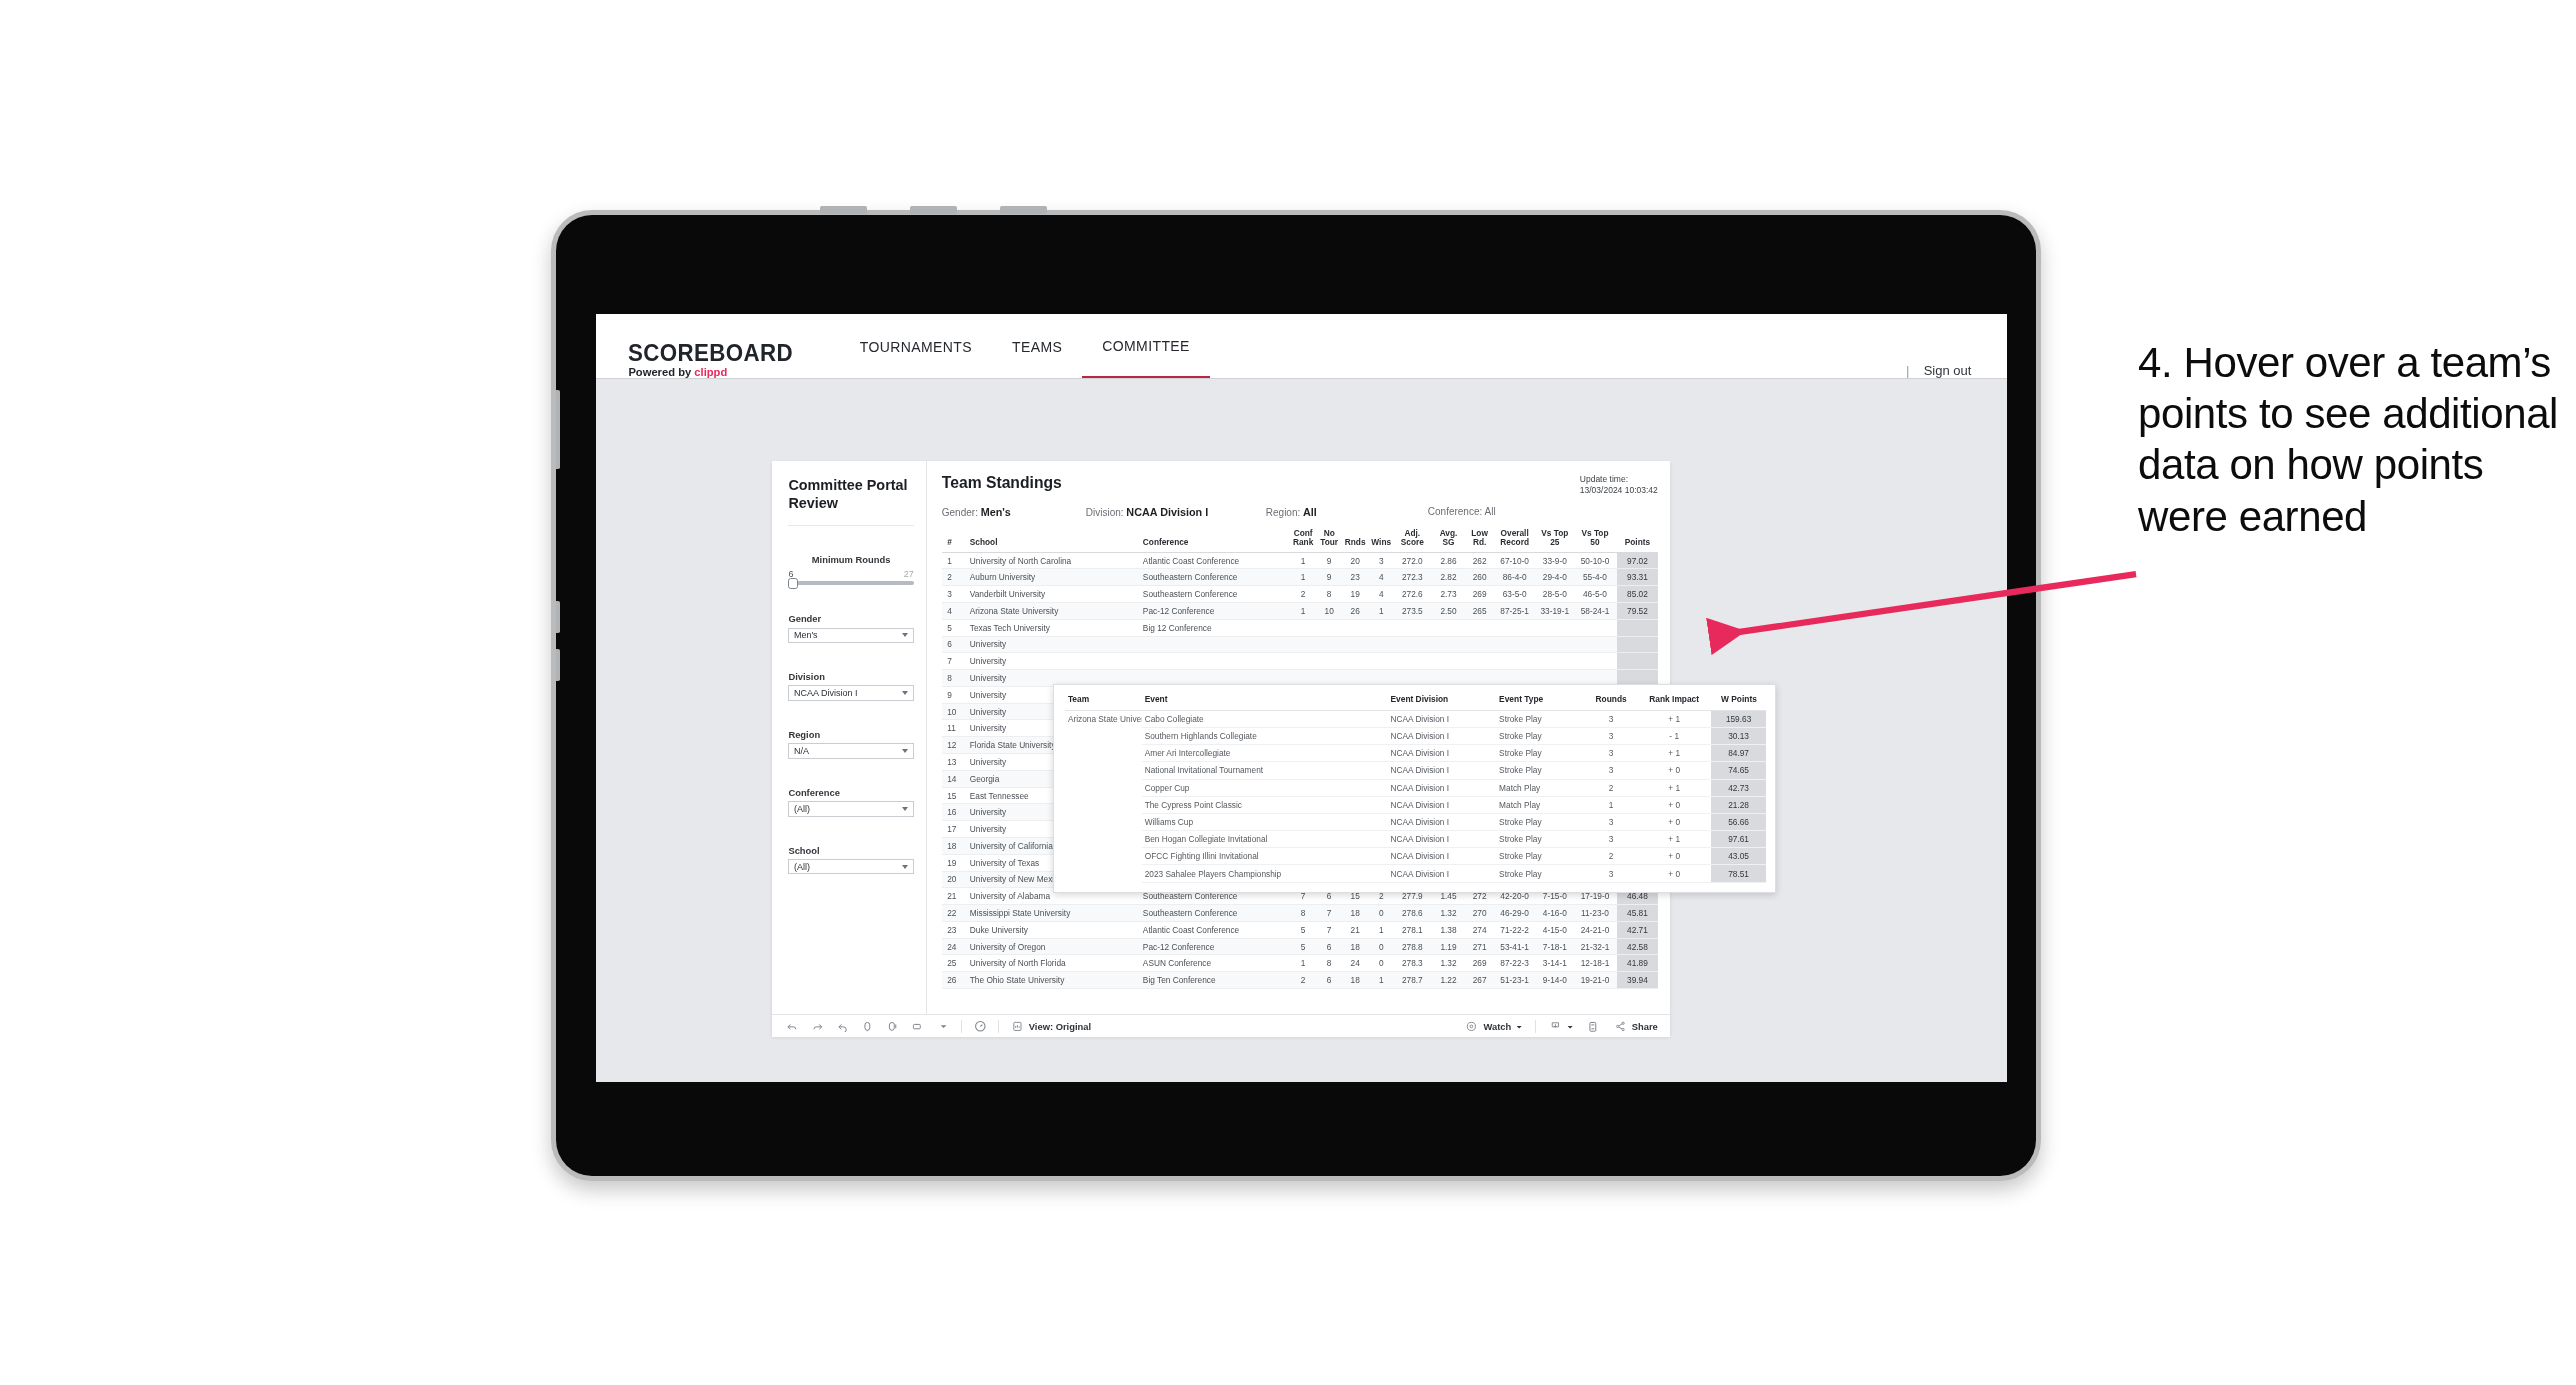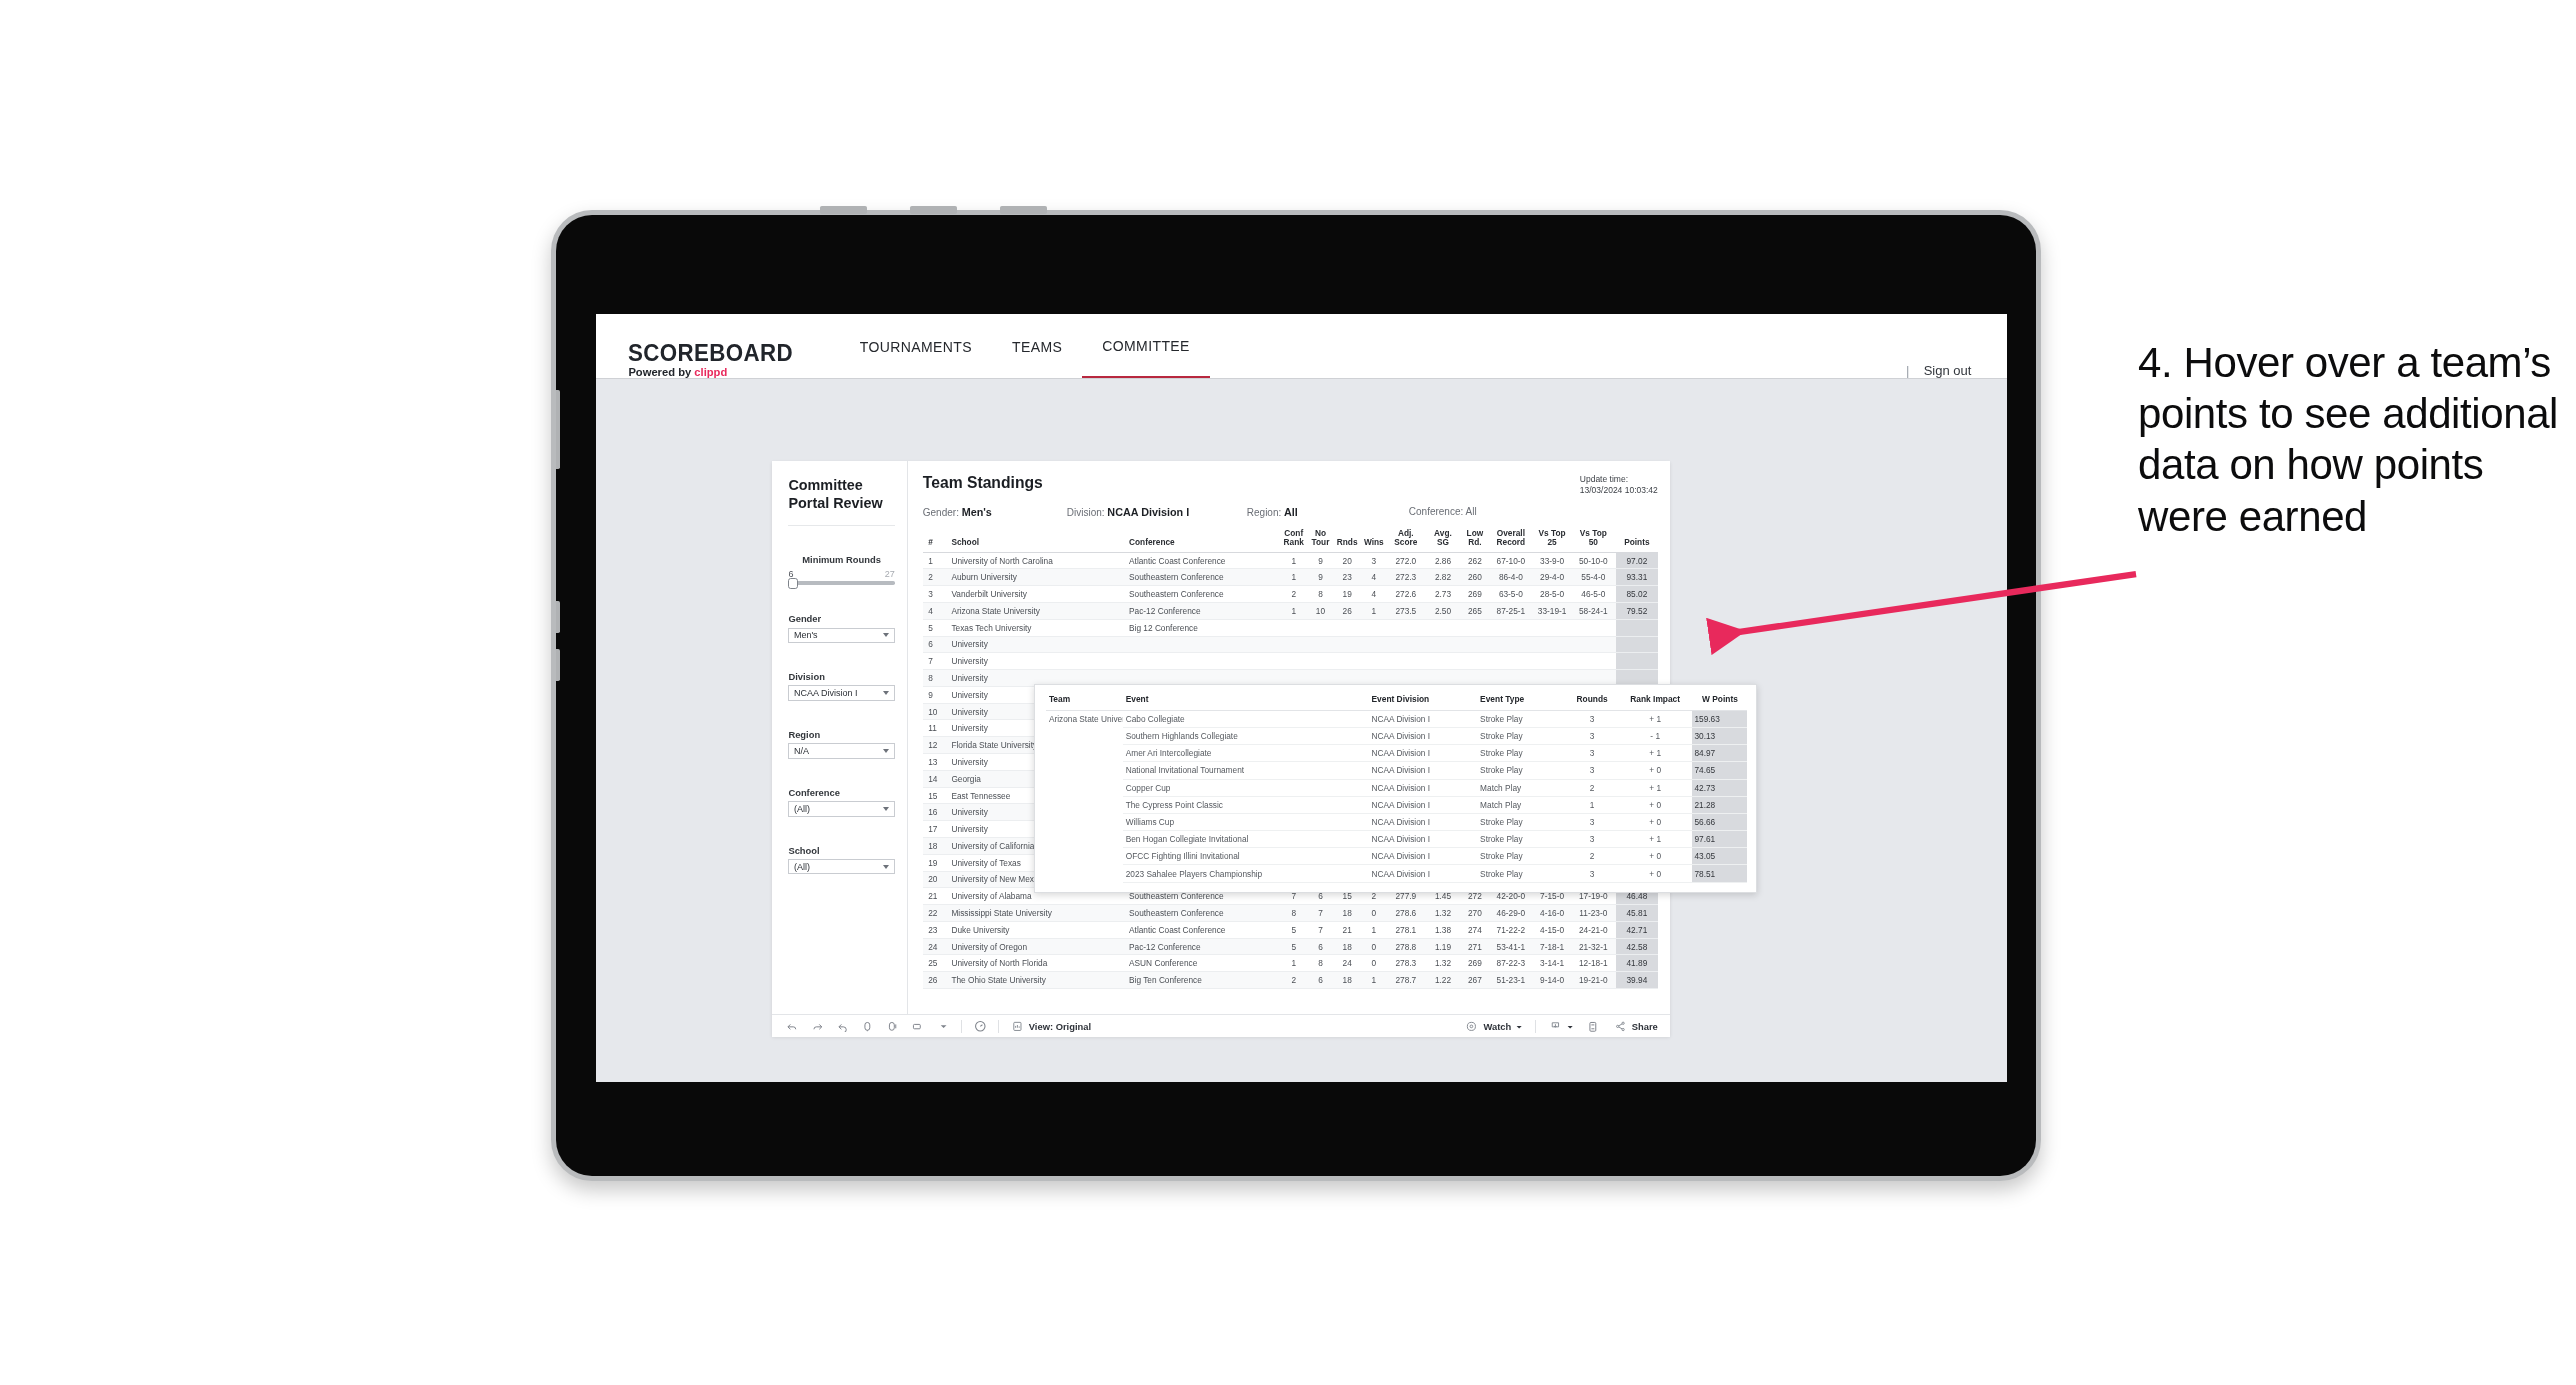--- a/index.html
+++ b/index.html
@@ -116,21 +116,21 @@
     width: 898px; height: 576px;
     background: #ffffff;
     box-shadow: 0 0.9px 3.6px rgba(0,0,0,0.10);
     display: flex;
     flex-direction: column;
   }
   #viz-body { flex: 1; display: flex; min-height: 0; position: relative; }
 
   
   #sidebar {
-    width: 136px;
+    width: 155px;
     border-right: 0.9px solid #e3e5e8;
     padding: 16px 12.6px 0 16px;
     background: #ffffff;
     flex-shrink: 0;
   }
   #sidebar-title {
     font-size: 14.4px;
     font-weight: 800;
     color: #1c1f24;
     line-height: 1.22;
@@ -278,21 +278,21 @@
     border-bottom: 0.9px solid #e2e4e7;
   }
   #tooltip thead th.c { text-align: center; }
   #tooltip tbody td {
     padding: 3.1px 2.7px;
     border-bottom: 0.9px solid #eef0f1;
     white-space: nowrap;
     overflow: hidden;
   }
   #tooltip tbody td.c { text-align: center; }
-  #tooltip tbody td.wpts { background: #d8dade; color: #33363b; text-align: left; padding-left: 2px; }
+  #tooltip tbody td.wpts { background: #d8dade; color: #33363b; text-align: center; padding-left: 2px; }
   #tooltip .team-cell { color: #55595f; line-height: 1.25; vertical-align: top; }
   .tt-col-team { width: 70px; }
   .tt-col-event { width: 224px; }
   .tt-col-div { width: 99px; }
   .tt-col-type { width: 81px; }
   .tt-col-rounds { width: 47px; }
   .tt-col-impact { width: 68px; }
   .tt-col-wpts { width: 50px; }
 
   

